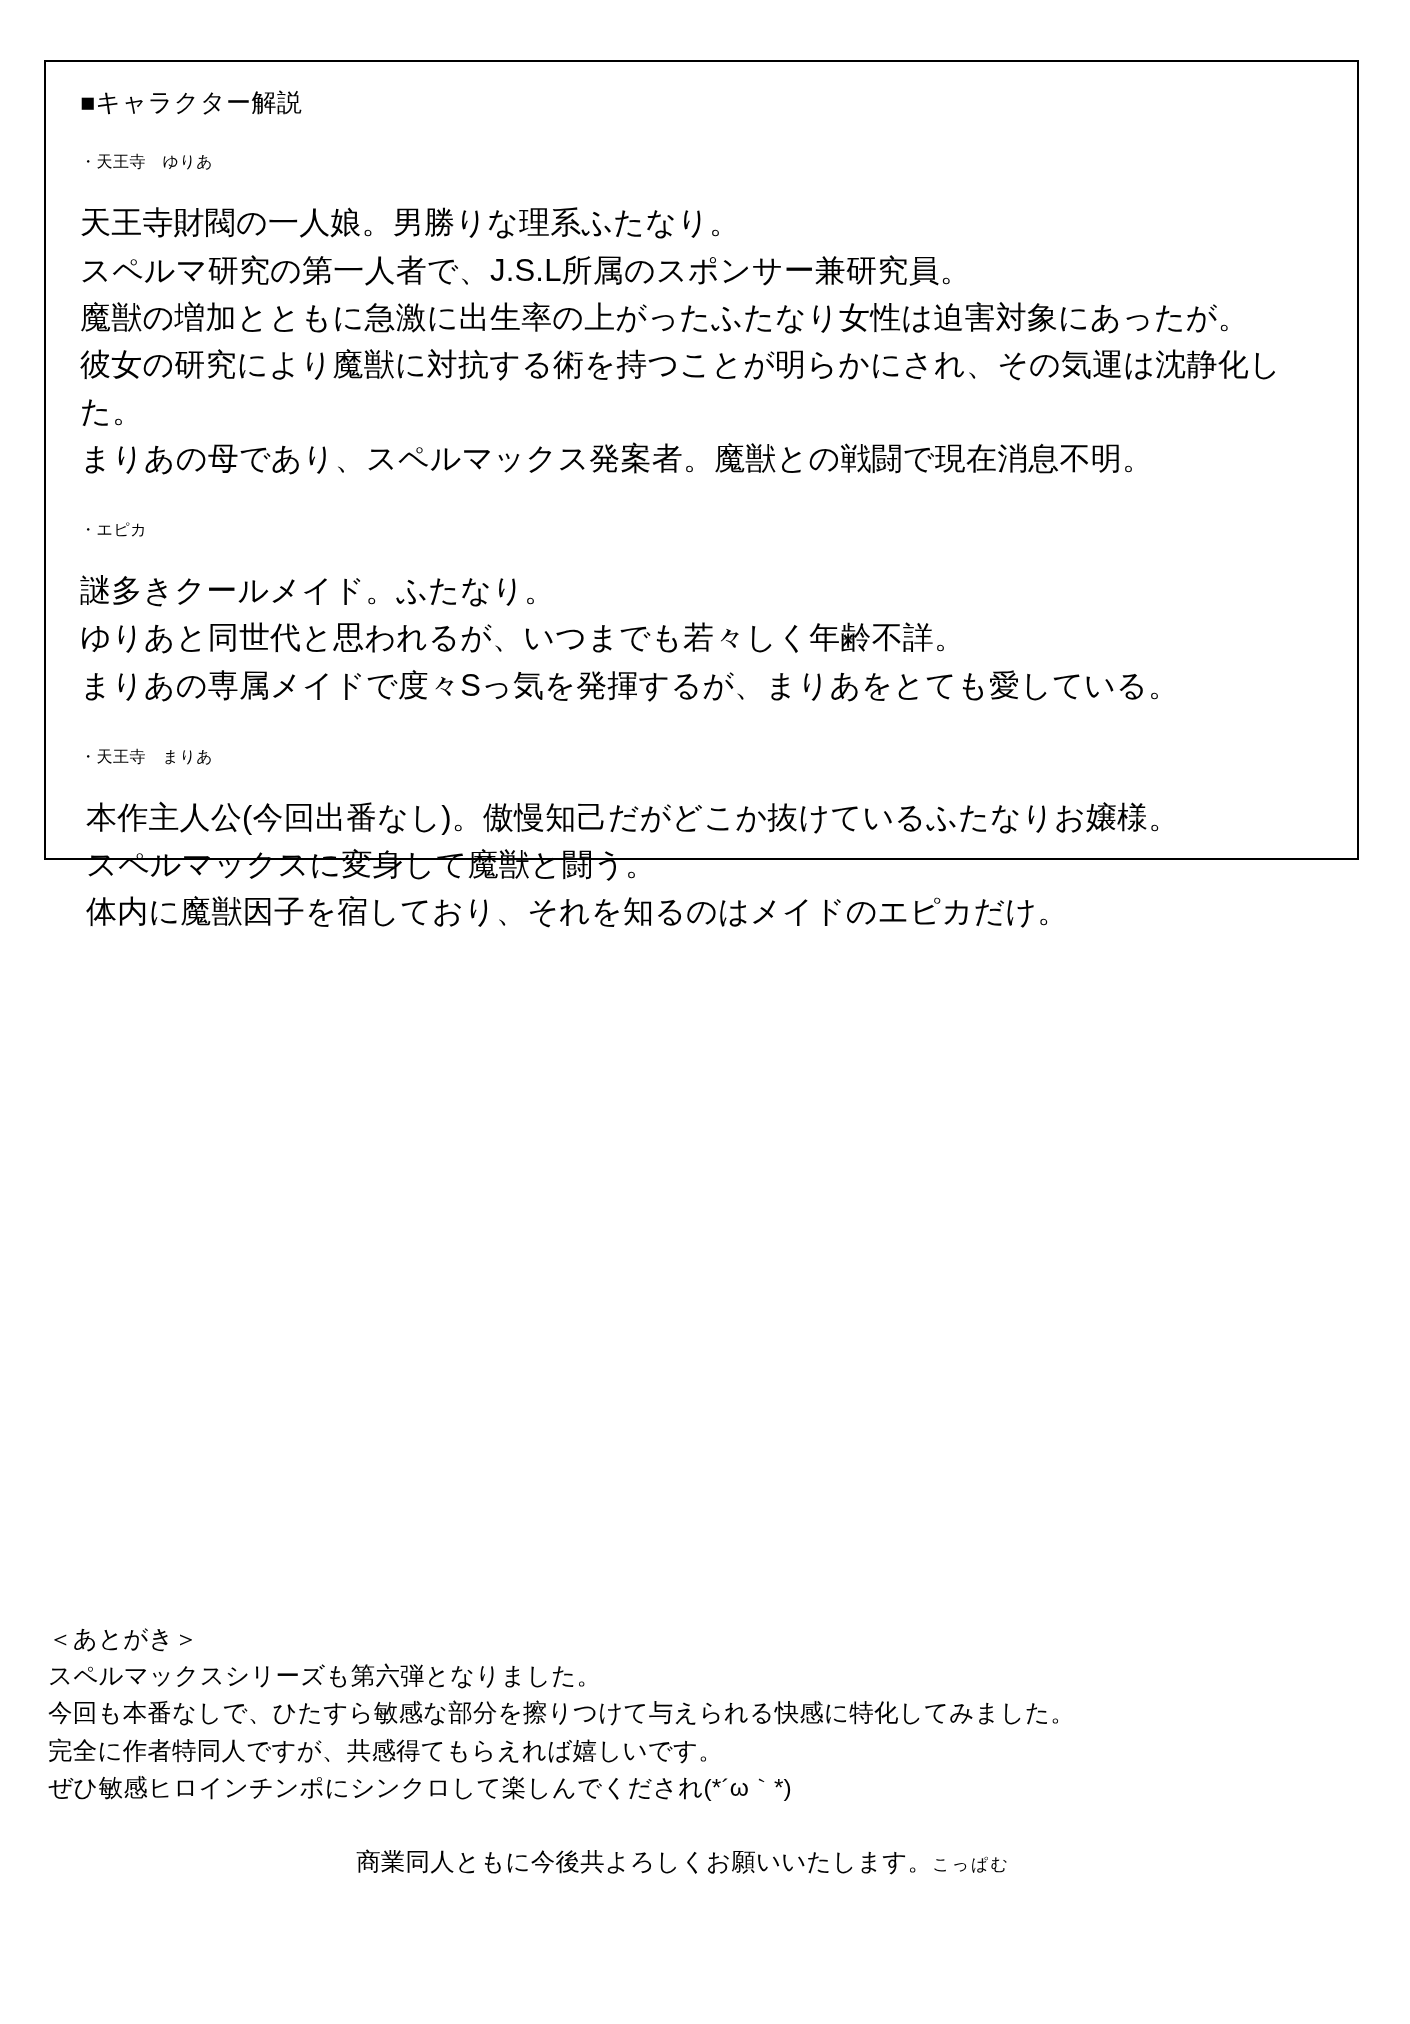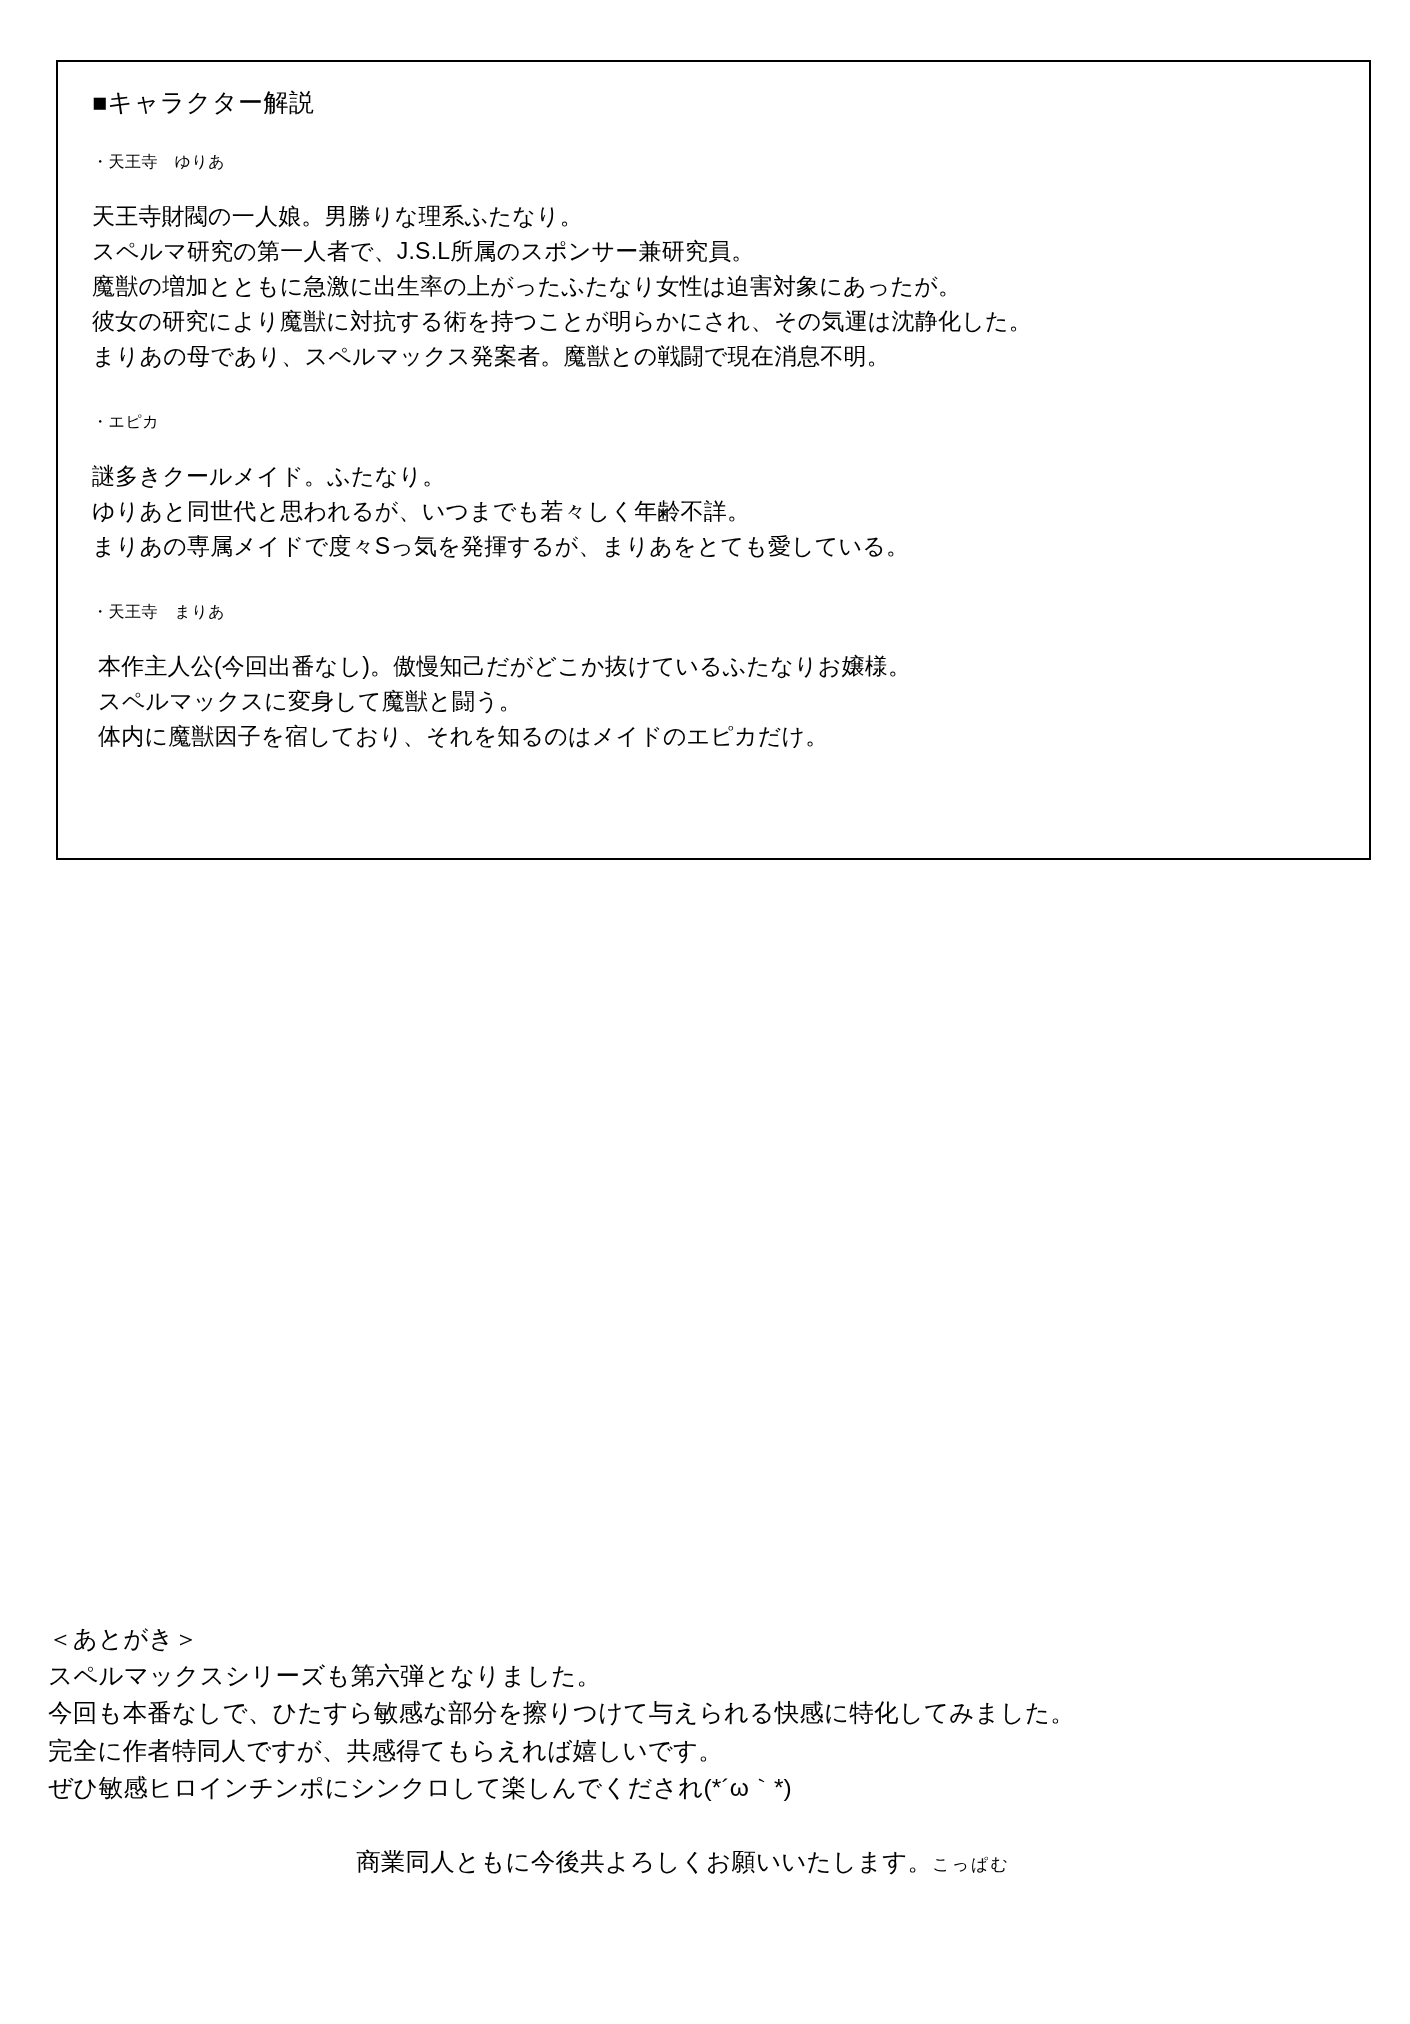--- a/index.html
+++ b/index.html
@@ -23,21 +23,21 @@
   }
 
   
   .box {
     position: absolute;
     border: 2px solid #000;
     box-sizing: border-box;
     background: #fff;
   }
   #character-box {
-    left: 56px;
+    left: 44px;
     top: 60px;
     width: 1315px;
     height: 800px;
     padding: 22px 34px 10px 34px;
   }
   #glossary-box {
     left: 48px;
     top: 910px;
     width: 1305px;
     height: 570px;
@@ -52,21 +52,21 @@
     white-space: pre;
   }
   .entry-name {
     font-size: 16px;
     line-height: 1.45;
     letter-spacing: 0.5px;
     margin: 0 0 26px 0;
     white-space: pre;
   }
   .entry-body {
-    font-size: 23px;
+    font-size: 31px;
     line-height: 1.52;
     letter-spacing: 0.2px;
     margin: 0 0 36px 0;
     white-space: pre-line;
   }
   .entry-body.last {
     margin-bottom: 14px;
     margin-left: 6px;
   }
 

